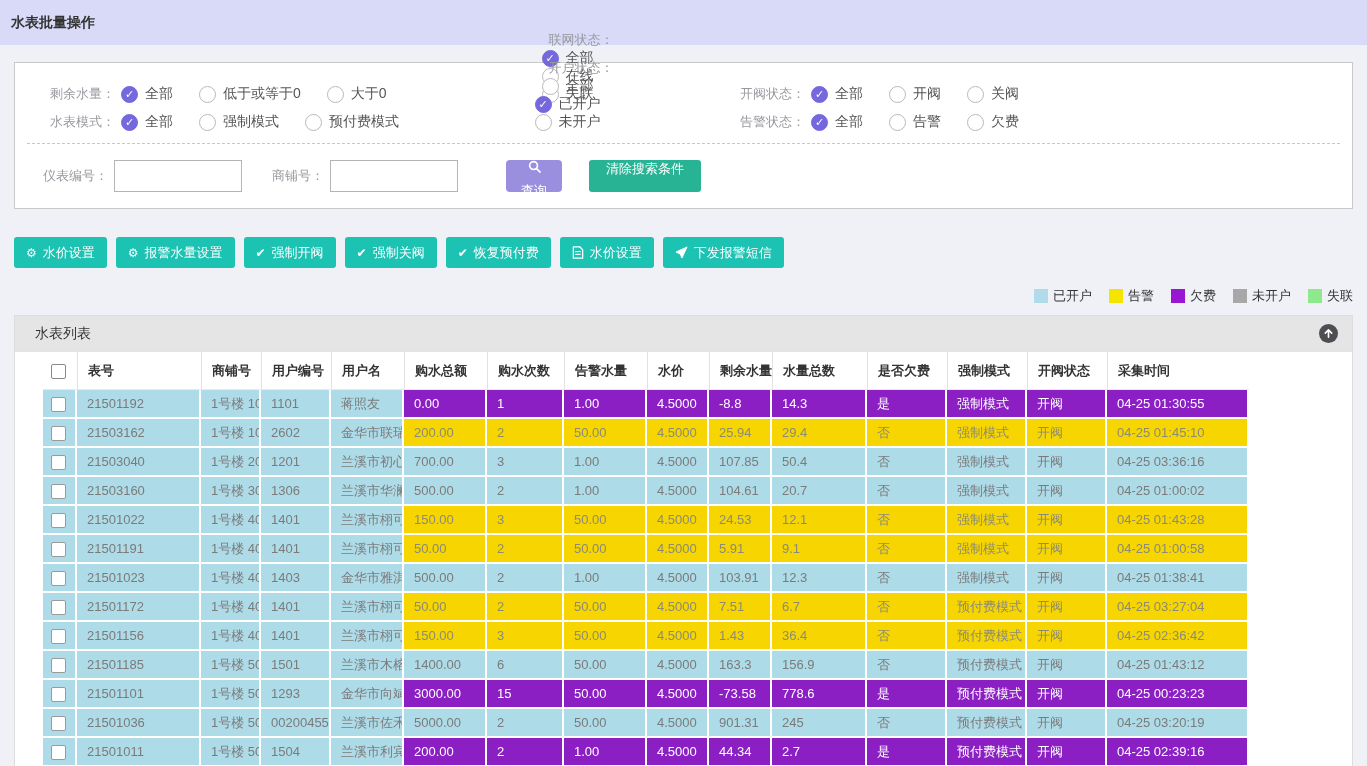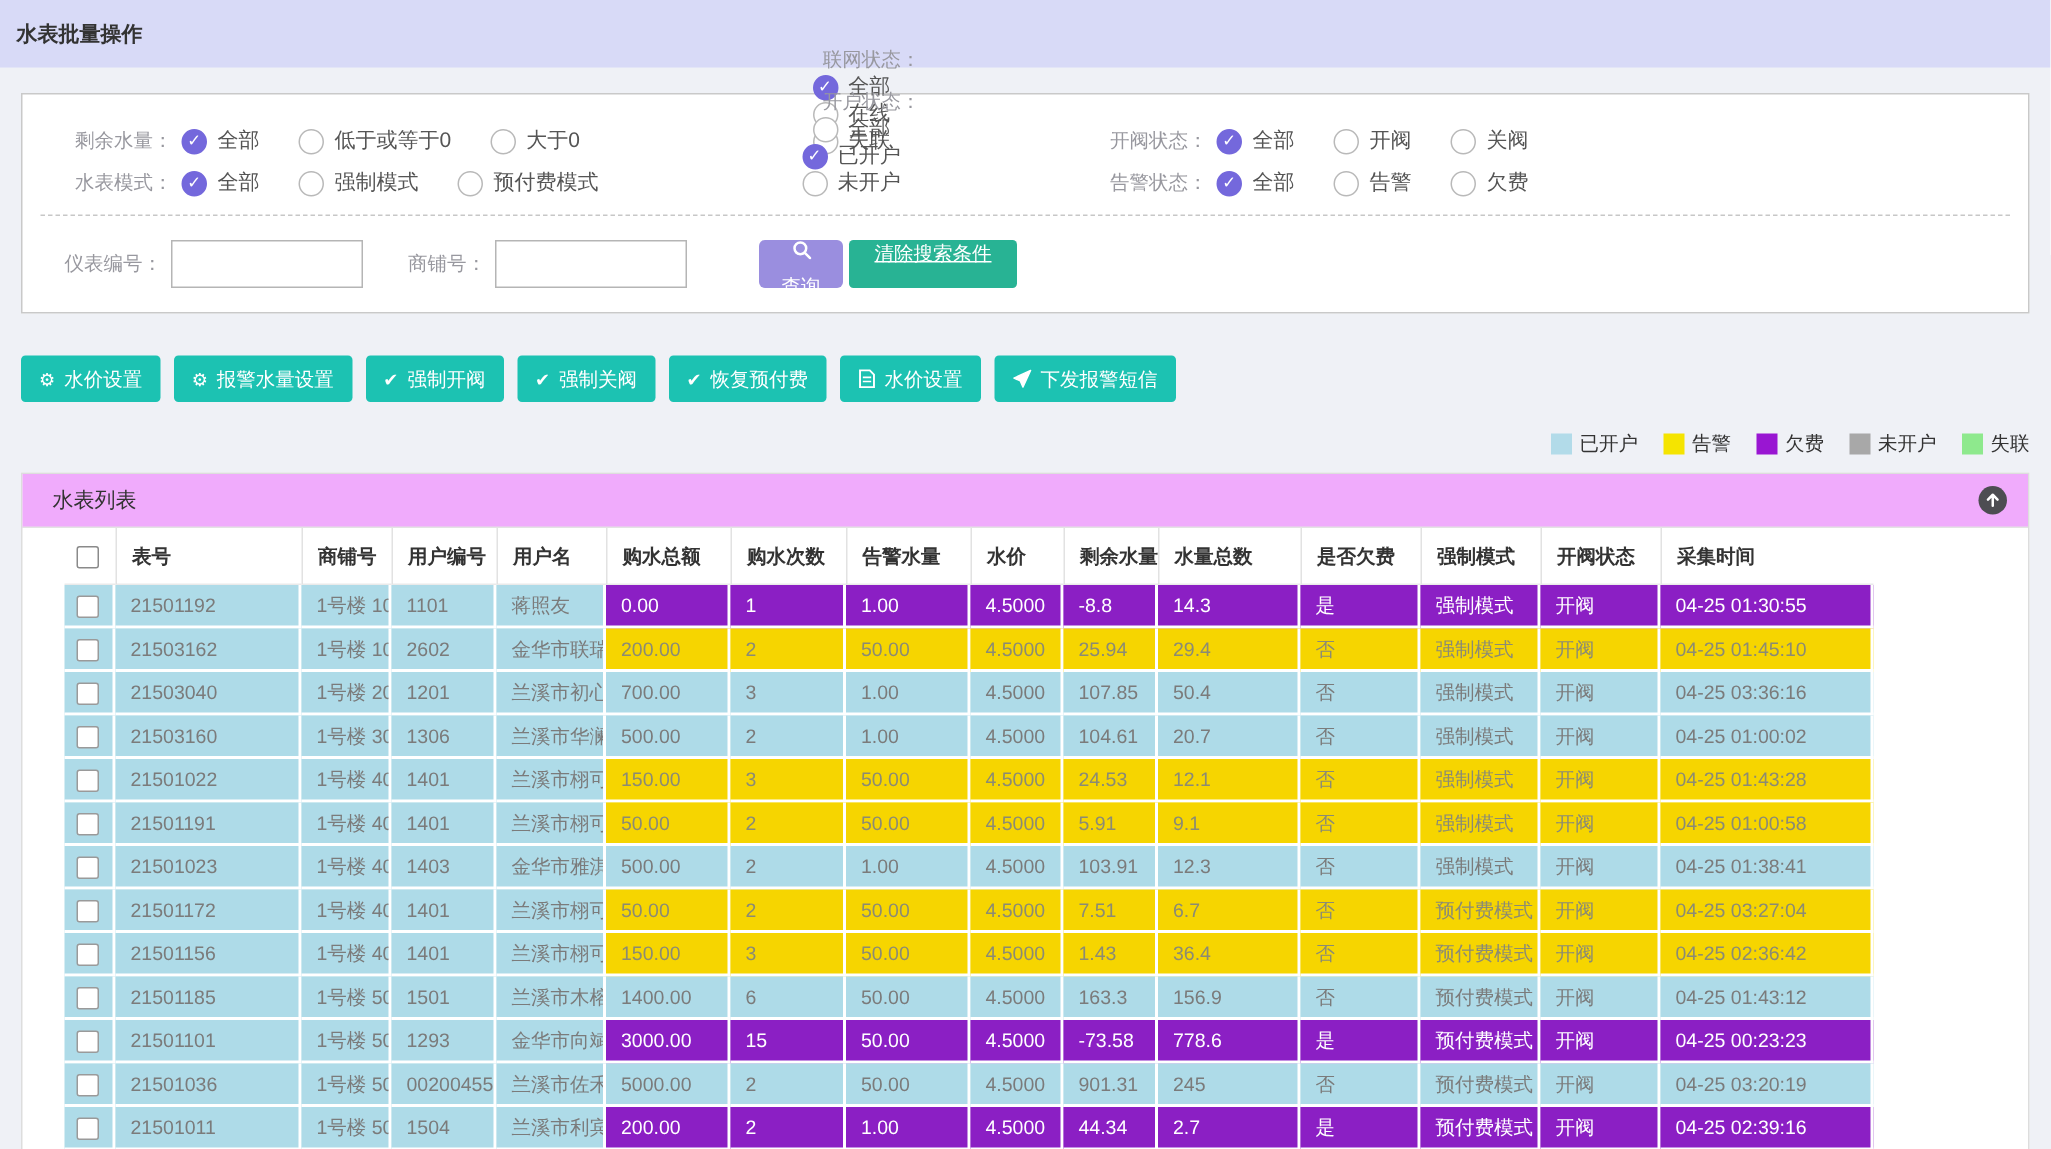--- a/index.html
+++ b/index.html
@@ -40,35 +40,35 @@
   .dashline{ border-top:1px dashed #c7c7c7; margin:12px 12px 16px; }
   .search-row{ display:flex; align-items:center; padding-left:28px; }
   .slabel{ color:#98989f; font-size:13px; margin-right:6px; }
   .sinput{
     width:128px; height:32px; border:1px solid #b5b5b5; background:#fff;
     margin-right:30px; font-size:13px; padding:0 6px; outline:none;
   }
   .btn{ border:none; cursor:pointer; color:#fff; font-size:13px;
     border-radius:4px; height:32px; display:inline-flex; align-items:center; gap:6px;flex-direction:column; }
   .btn-query{ background:var(--accent-purple,#9a8edf); padding:0 15px; margin-left:18px; }
-  .btn-clear{ background:var(--accent-green,#28b394); padding:0 17px; margin-left:4px; border-radius:3px;text-decoration:underline; }
+  .btn-clear{ background:var(--accent-green,#28b394); padding:0 17px; margin-left:27px; border-radius:3px; }
   
   .toolbar{ margin:28px 14px 0; display:flex; gap:9px; }
   .tbtn{ background:var(--accent-teal,#1cc2b2); color:#fff; border:none; cursor:pointer;
     height:31px; border-radius:3px; padding:0 12px; font-size:13px;
     display:inline-flex; align-items:center; gap:6px; }
   .tbtn .ic{ font-size:12px; line-height:1; display:inline-flex; align-items:center; }
   
   .legend{ margin:19px 14px 0; display:flex; justify-content:flex-end; align-items:center; gap:17px; }
   .litem{ display:flex; align-items:center; font-size:13px; color:#333; }
   .lswatch{ width:14px; height:14px; margin-right:5px; display:inline-block; }
   
   .table-panel{ margin:10px 14px 0; background:#fff; border:1px solid #ddd; min-height:461px; }
   .panel-header{
-    height:36px; background:#f0abfc; border-bottom:1px solid #e3e3e3;
+    height:36px; background:#e5e5e5; border-bottom:1px solid #e3e3e3;
     display:flex; align-items:center; padding:0 14px 0 20px; font-size:14px; color:#333;justify-content:space-between;
   }
   .up-icon{ margin-left:auto; width:19px; height:19px; border-radius:50%;
     background:#4d4d52; display:flex; align-items:center; justify-content:center; cursor:pointer; }
   table{ border-collapse:separate; border-spacing:0; table-layout:fixed; width:1206px;padding-left:28px; }
   thead th{
     height:38px; background:#fff; font-weight:bold; color:#333; font-size:13px;
     text-align:left; padding:0 4px 0 10px; border-left:1px solid #e2e2e2;
     border-bottom:1px solid #eaeaea; white-space:nowrap; overflow:hidden;
   }

